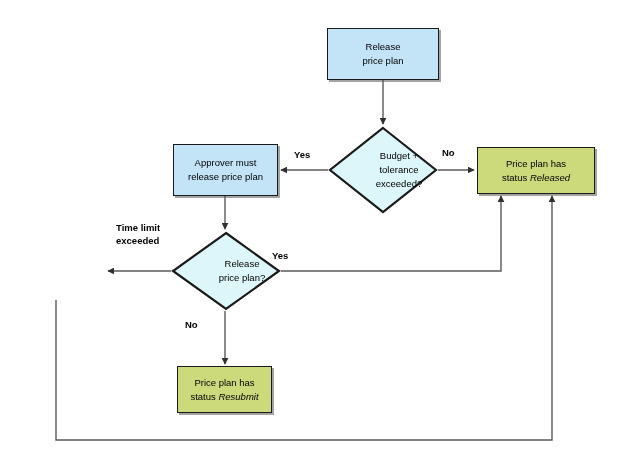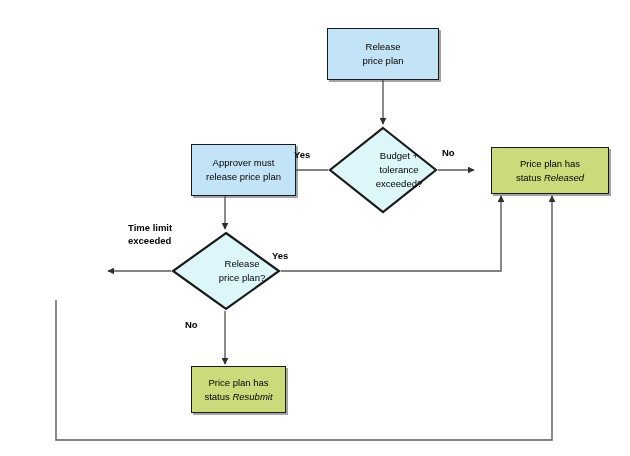--- a/index.html
+++ b/index.html
@@ -36,21 +36,21 @@
     line-height: 1.45;
     color: #000000;
     font-size: 9.5px;
     z-index: 3;
   }
   .node-box {
     border: 1.6px solid #1a1a1a;
     box-shadow: 2px 2px 0 rgba(90,90,90,0.55);
   }
   .node-box.blue  { background: #c3e4f7; }
-  .node-box.green { background: #ccda7c; margin-left: 14px; }
+  .node-box.green { background: #ccda7c; }
   .node-label {
     display: block;
     padding: 0 4px;
     white-space: pre-line;
   }
   .node-label i { font-style: italic; }
 
   .diamond {
     position: absolute;
     z-index: 3;
@@ -116,21 +116,21 @@
 
   <div class="diamond" style="left:328px; top:126px; width:110px; height:88px;">
     <svg class="dshape" viewBox="0 0 110 88" preserveAspectRatio="none">
       <polygon points="55,2 108,44 55,86 2,44" fill="#dcf6fa" stroke="#1a1a1a" stroke-width="2.2"></polygon>
     </svg>
     <div class="dtext">Budget +
 tolerance
 exceeded?</div>
   </div>
 
-  <div class="node node-box blue" style="left:191px; top:144px; width:105px; height:52px;">
+  <div class="node node-box blue" style="left:173px; top:144px; width:105px; height:52px;">
     <span class="node-label">Approver must
 release price plan</span>
   </div>
 
   <div class="node node-box green" style="left:477px; top:147px; width:118px; height:47px;">
     <span class="node-label"><span>Price plan has
 status </span><i>Released</i></span>
   </div>
 
   <div class="diamond" style="left:171px; top:231px; width:110px; height:80px;">
@@ -144,20 +144,20 @@
 
   <div class="node node-box green" style="left:177px; top:366px; width:95px; height:47px;">
     <span class="node-label"><span>Price plan has
 status </span><i>Resubmit</i></span>
   </div>
 
   <div class="edge-label" style="left:294px; top:148px;">Yes</div>
 
   <div class="edge-label" style="left:442px; top:146px;">No</div>
 
-  <div class="edge-label" style="left:128px; top:221px; text-align:left;">Time limit
+  <div class="edge-label" style="left:116px; top:221px; text-align:left;">Time limit
 exceeded</div>
 
   <div class="edge-label" style="left:272px; top:249px;">Yes</div>
 
   <div class="edge-label" style="left:185px; top:318px;">No</div>
 
 </div>
 
 </body></html>

